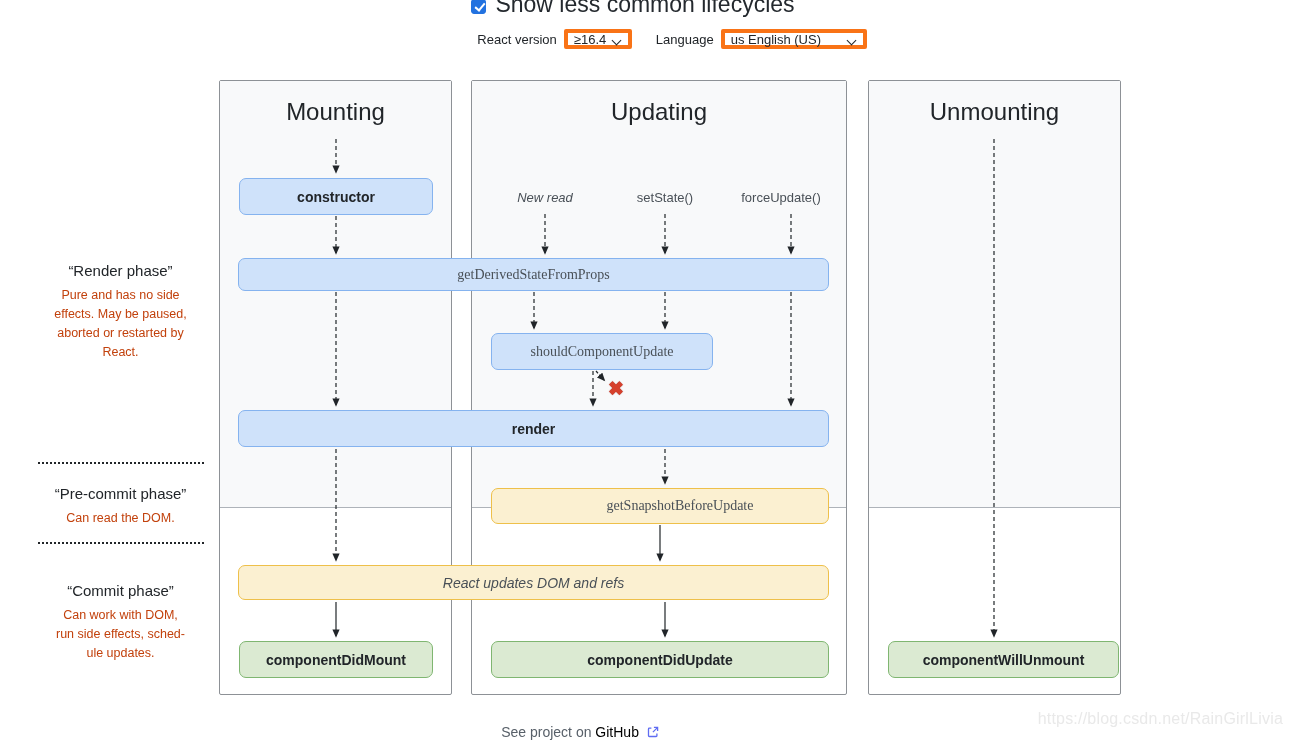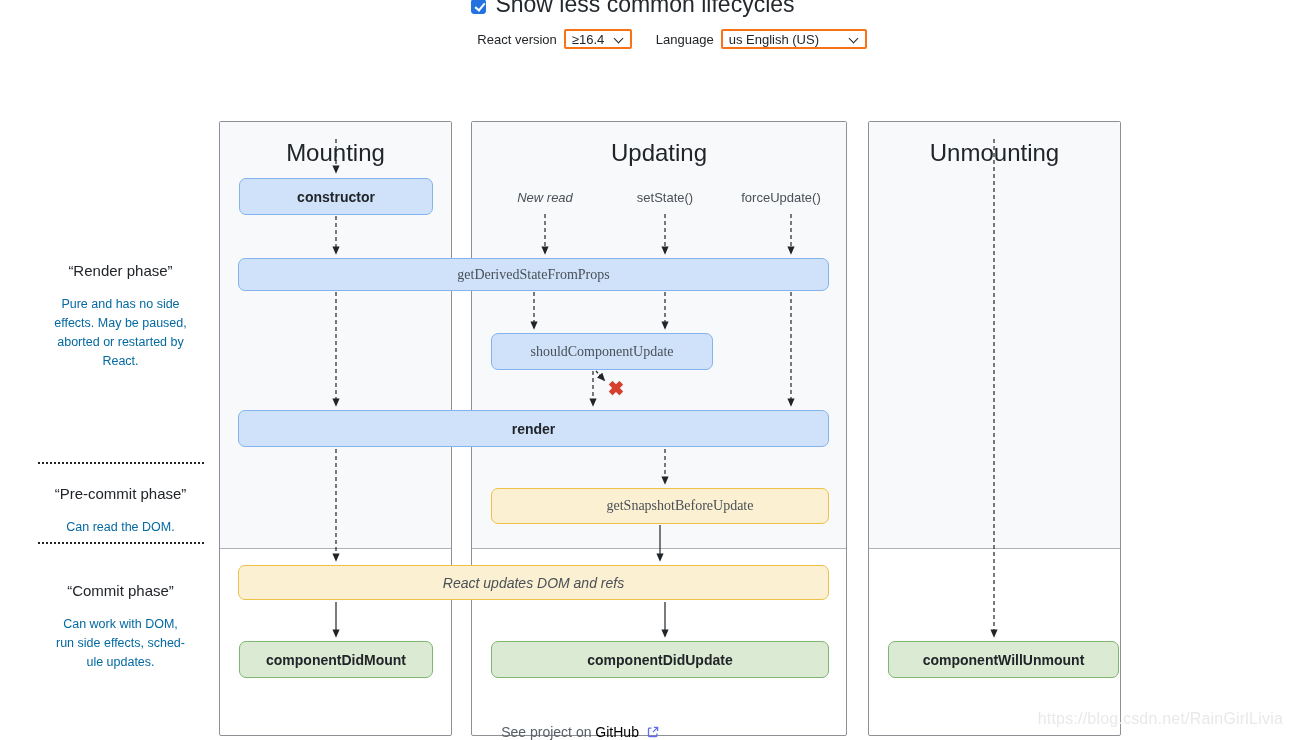--- a/index.html
+++ b/index.html
@@ -15,46 +15,46 @@
   .checkbox.checked { background: #2272e0; }
   .checkbox.checked::after { content: ""; position: absolute; left: 4.5px; top: 1px;
     width: 4px; height: 8px; border-right: 2px solid #fff; border-bottom: 2px solid #fff;
     transform: rotate(40deg); }
 
   
   #controls { position: absolute; top: 29px; left: 27px; width: 100%;
     display: flex; justify-content: center; align-items: center;
     font-size: 13px; color: #212529; z-index: 8; }
   .ctl-label { margin-right: 7px; }
-  .select { position: relative; border: 2px solid #f97316; border-radius: 2px;
+  .select { position: relative; border: 4px solid #f97316; border-radius: 2px;
     background: #fff; height: 20px; display: flex; align-items: center;
     padding: 0 24px 0 6px; cursor: default; white-space: nowrap; }
   .select .chev { position: absolute; right: 8px; top: 4px; width: 7px; height: 7px;
     border-right: 1.7px solid #212529; border-bottom: 1.7px solid #212529;
     transform: rotate(45deg); }
   #react-version-select { width: 68px; }
   #language-select { width: 146px; }
   .ctl-gap { width: 24px; }
 
   
   .phase { position: absolute; left: 30px; width: 181px; text-align: center; z-index: 4; }
   .phase-title { font-size: 15px; color: #212529; }
-  .phase-desc { font-size: 12.5px; line-height: 19px; color: #0369a1;
-    white-space: pre-line; margin-top: 16px; }
+  .phase-desc { font-size: 12.5px; line-height: 19px; color: #c2410c;
+    white-space: pre-line; margin-top: 7px; }
   #phase-render { top: 262px; }
   #phase-pre-commit { top: 485px; }
   #phase-commit { top: 582px; }
   .divider { position: absolute; left: 38px; width: 166px; height: 0;
     border-top: 2px dotted #212529; z-index: 4; }
   #divider-1 { top: 462px; }
   #divider-2 { top: 542px; }
 
   
   .column { position: absolute; background: #fff; border: 1px solid #8d9196;
-    border-radius: 2px; z-index: 1; margin-top: 41px; }
+    border-radius: 2px; z-index: 1; }
   #col-mounting   { left: 219px; top: 80px; width: 233px; height: 615px; }
   #col-updating   { left: 471px; top: 80px; width: 376px; height: 615px; }
   #col-unmounting { left: 868px; top: 80px; width: 253px; height: 615px; }
   .col-top-section { position: absolute; left: 0; top: 0; width: 100%; height: 427px;
     background: #f8f9fa; border-bottom: 1px solid #aeb3b9; }
   .col-title { position: absolute; top: 17px; width: 100%; text-align: center;
     font-size: 24px; color: #212529; }
 
   
   .trigger { position: absolute; top: 190px; transform: translateX(-50%);

